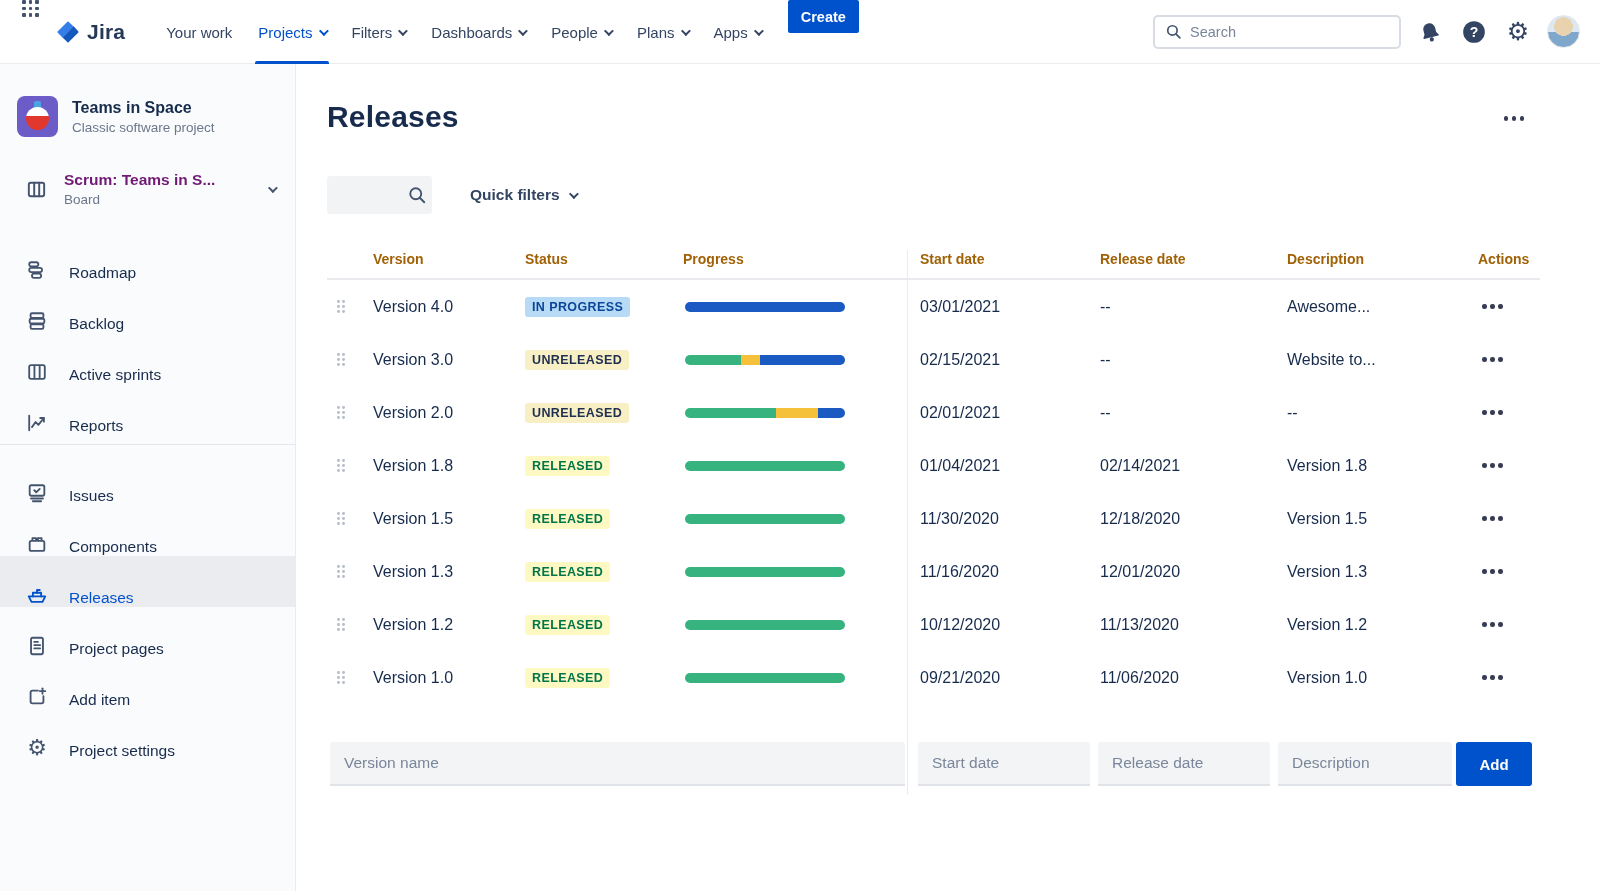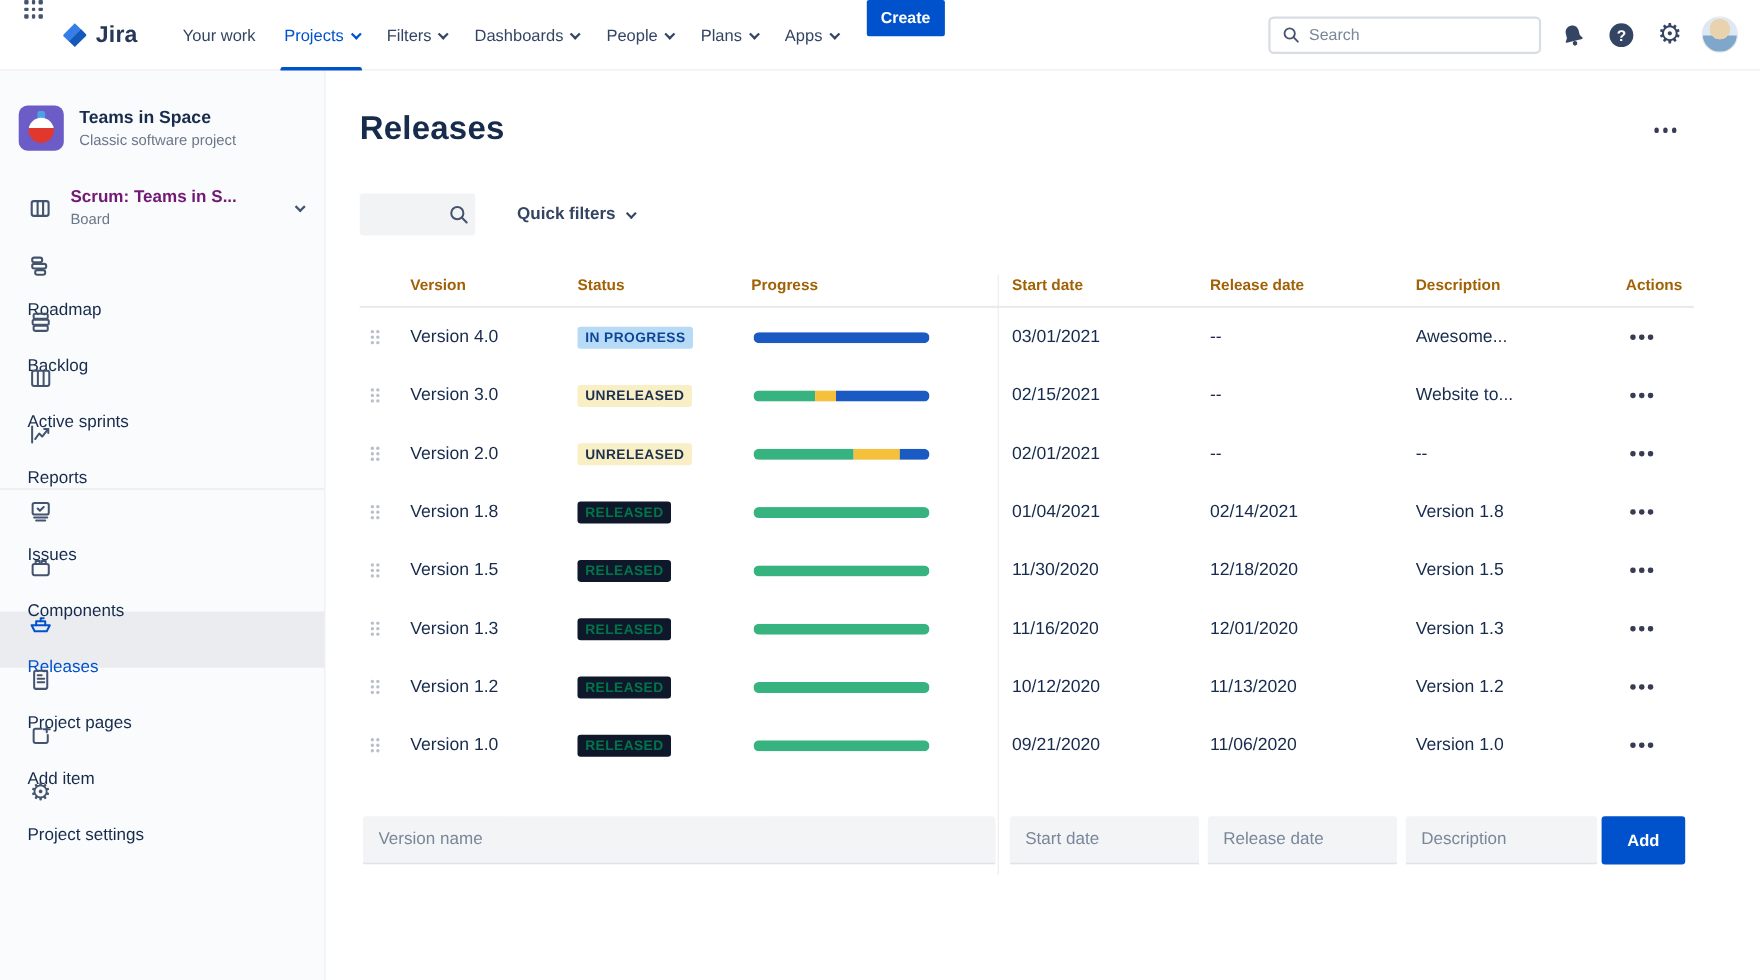--- a/index.html
+++ b/index.html
@@ -69,22 +69,22 @@
   }
   .proj-avatar .stopper { position:absolute; left:17px; top:5px; width:7px; height:8px; background:#4BA3E3; border-radius:2px; }
   .proj-name { font-size:16px; font-weight:700; color:#172B4D; }
   .proj-type { font-size:13.5px; color:#6B778C; margin-top:3px; }
   .board-row { display:flex; align-items:center; gap:16px; padding:0 20px 0 25px; margin-top:34px; }
   .board-title { font-size:15.5px; font-weight:700; color:#701a75; }
   .board-sub { font-size:13.5px; color:#6B778C; margin-top:3px; }
   .board-row .chev { color:#44546F; margin-left:auto; }
   .side-list { margin-top:24px; }
   .side-item {
-    display:flex; align-items:flex-start; gap:20px; height:51px; padding:0 16px 0 25px;
-    font-size:15.5px; color:#172B4D; cursor:pointer;flex-direction:column;
+    display:flex; align-items:flex-end; gap:20px; height:51px; padding:0 16px 0 25px;
+    font-size:15.5px; color:#172B4D; cursor:pointer;
   }
   .side-item .side-icon { width:24px; height:24px; display:flex; align-items:center; justify-content:center; color:#44546E; }
   .side-item.active { background:#EBECF0; color:#0052CC; }
   .side-item.active .side-icon { color:#0052CC; }
   .side-divider { height:1px; background:#E4E6EA; margin:9px 0 9px 0; }
   .gear-glyph { font-size:22px; line-height:1; color:currentColor; }
 
   
   .main { position:absolute; top:64px; left:296px; width:1304px; height:827px; background:#fff; padding:36px 0 0 31px; }
   .page-title { font-size:30px; font-weight:700; color:#172B4D; letter-spacing:.2px; }
@@ -118,21 +118,21 @@
   .trow .cell { font-size:16px; color:#172B4D; }
   .vname { font-weight:500; cursor:pointer; }
   .draghandle { display:grid; grid-template-columns:repeat(2,1fr); gap:2.5px; cursor:grab; }
   .draghandle i { width:2.8px; height:2.8px; border-radius:50%; background:#B8BFC9; }
   .badge {
     display:inline-block; padding:3px 7px; border-radius:3px;
     font-size:12.5px; font-weight:700; letter-spacing:.4px; white-space:nowrap;
   }
   .badge--inprogress { background:#B7DBF7; color:#0B4597; }
   .badge--unreleased { background:#F8EFC4; color:#1E2F51; }
-  .badge--released  { background:#0f172a; color:#00754A; }
+  .badge--released  { background:#fef9c3; color:#00754A; }
   .pbar { width:160px; height:10px; border-radius:5px; overflow:hidden; display:flex; background:#F1F2F4; margin-left:2px; }
   .pseg { height:100%; }
   .vdivider { position:absolute; left:611px; top:186px; width:1px; height:545px; background:#EBECF0; }
 
   
   .add-form { display:flex; align-items:center; margin-top:38px; margin-left:3px; }
   .add-form input {
     height:44px; background:#F3F4F6; border:none; border-bottom:2px solid #E0E3E8;
     border-radius:3px 3px 0 0; padding:0 14px; font-size:15.5px; color:#172B4D; outline:none;
     font-family:"Liberation Sans", sans-serif;

